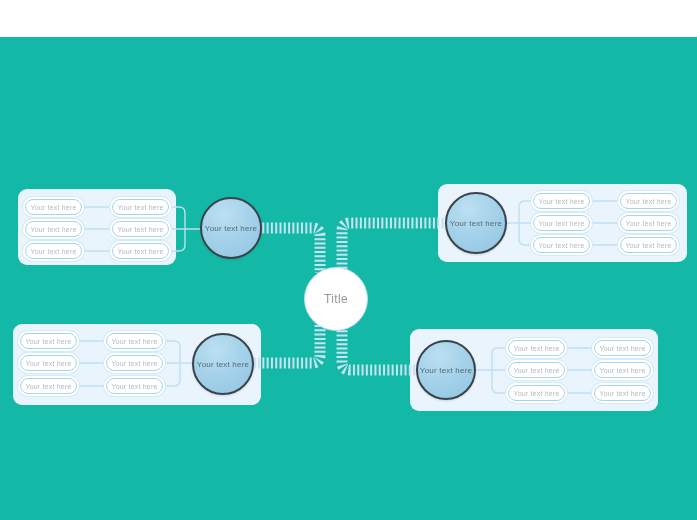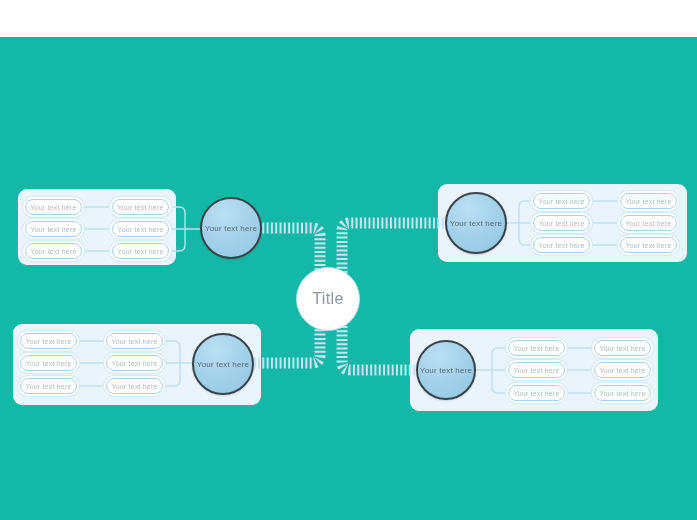--- a/index.html
+++ b/index.html
@@ -31,24 +31,24 @@
     display:flex; align-items:center; justify-content:center;
     font-size:8px; color:#5a6872; letter-spacing:.2px; white-space:nowrap;
     box-shadow:0 1px 2px rgba(60,70,80,.18);
   }
   #node-tl { left:200px; top:160px; width:62px; height:62px; }
   #node-tr { left:445px; top:155px; width:62px; height:62px; }
   #node-bl { left:192px; top:296px; width:62px; height:62px; }
   #node-br { left:416px; top:303px; width:60px; height:60px; }
 
   .center-node {
-    position:absolute; left:296px; top:230px; width:64px; height:64px; box-sizing:border-box;
+    position:absolute; left:304px; top:230px; width:64px; height:64px; box-sizing:border-box;
     background:#ffffff; border:1px solid #b9def2; border-radius:50%;
     display:flex; align-items:center; justify-content:center;
-    font-size:16px; color:#8f98a0; letter-spacing:.4px;
+    font-size:12px; color:#8f98a0; letter-spacing:.4px;
   }
 </style>
 </head>
 <body>
 
 <div class="stage">
 
   <div class="panel" id="panel-tl"></div>
   <div class="panel" id="panel-tr"></div>
   <div class="panel" id="panel-bl"></div>

